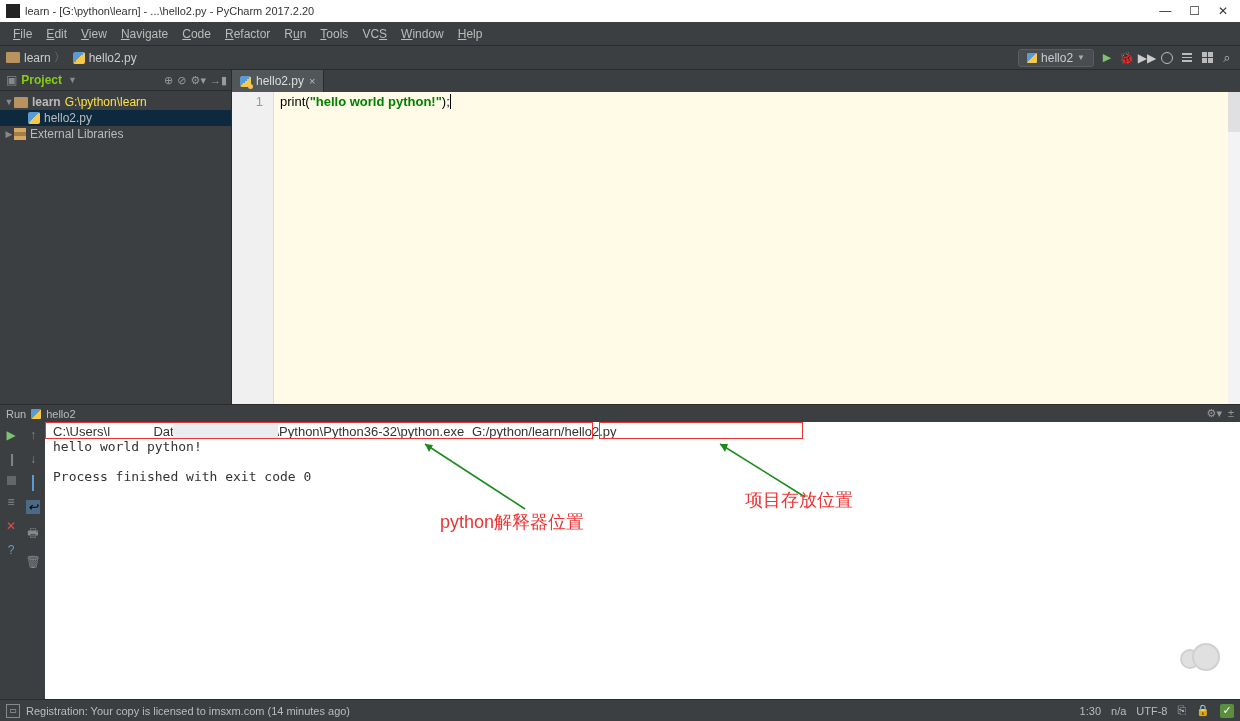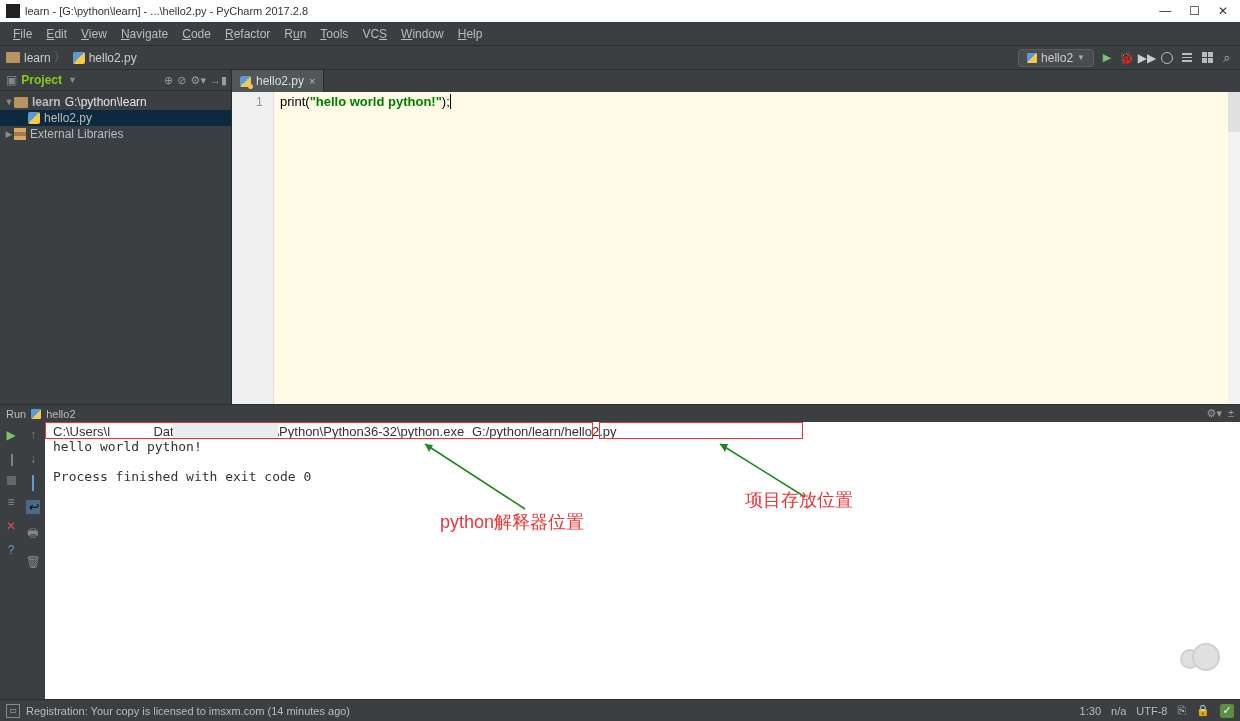--- a/index.html
+++ b/index.html
@@ -38,21 +38,21 @@
 .side-head .arrow-dn { color:#888; margin-left:6px; font-size:9px; }
 .side-head .tools { position:absolute; right:4px; display:flex; gap:4px; align-items:center; }
 .side-head .tools span { font-size:11px; color:#999; cursor:pointer; }
 .tree { padding:3px 0; }
 .tree .row { display:flex; align-items:center; padding:1px 4px; cursor:pointer; }
 .tree .row.sel { background:#0d293e; }
 .tree .tw { width:10px; text-align:center; color:#888; font-size:9px; }
 .tree .ic-folder { width:14px; height:11px; background:#b8935f; margin-right:4px; border-radius:1px; }
 .tree .ic-py { width:12px; height:12px; background:linear-gradient(135deg,#5a9bd4 50%,#f7c94a 50%); border-radius:2px; margin-right:4px; }
 .tree .ic-lib { width:12px; height:12px; background:linear-gradient(to bottom,#d4a95f 33%,#a47c4a 33% 66%,#d4a95f 66%); margin-right:4px; }
-.tree .dim { color:#e5e5e5; margin-left:4px; }
+.tree .dim { color:#fde047; margin-left:4px; }
 
 .editor { flex:1; background:#3c3f41; display:flex; flex-direction:column; }
 .tab-row { display:flex; background:#3c3f41; height:22px; }
 .tab { background:#515658; padding:2px 8px; display:flex; align-items:center; gap:5px; font-size:12px; color:#ddd; border-right:1px solid #2b2b2b; cursor:pointer; }
 .tab .ic-py-sm { width:11px; height:11px; background:linear-gradient(135deg,#5a9bd4 50%,#f7c94a 50%); border-radius:2px; position:relative; }
 .tab .dot { position:absolute; right:-2px; bottom:-2px; width:5px; height:5px; background:#f2c55c; border-radius:50%; }
 .tab .close { color:#bbb; font-size:11px; cursor:pointer; }
 .code-area { flex:1; background:#fff; display:flex; font-family:Consolas,monospace; font-size:13px; position:relative; }
 .gutter { width:42px; background:#f0f0f0; color:#999; text-align:right; padding:2px 10px 2px 0; border-right:1px solid #ddd; }
 .code { flex:1; padding:2px 6px; background:#fffbe6; position:relative; white-space:pre; }
@@ -103,21 +103,21 @@
 .statusbar .sb-icon { width:14px; height:14px; border:1px solid #888; margin-right:6px; display:flex; align-items:center; justify-content:center; font-size:8px; }
 .statusbar .right { position:absolute; right:6px; display:flex; align-items:center; gap:10px; }
 .statusbar .lock { color:#aaa; }
 .statusbar .badge { width:14px; height:14px; background:#5a8f3f; border-radius:2px; display:flex; align-items:center; justify-content:center; color:#fff; }
 </style>
 </head>
 <body>
 
 <div class="titlebar">
   <span class="app-icon"></span>
-  <span>learn - [G:\python\learn] - ...\hello2.py - PyCharm 2017.2.8</span>
+  <span>learn - [G:\python\learn] - ...\hello2.py - PyCharm 2017.2.20</span>
   <div class="win-controls">
     <span>—</span>
     <span>☐</span>
     <span>✕</span>
   </div>
 </div>
 
 <div class="menubar">
   <span><u>F</u>ile</span>
   <span><u>E</u>dit</span>

